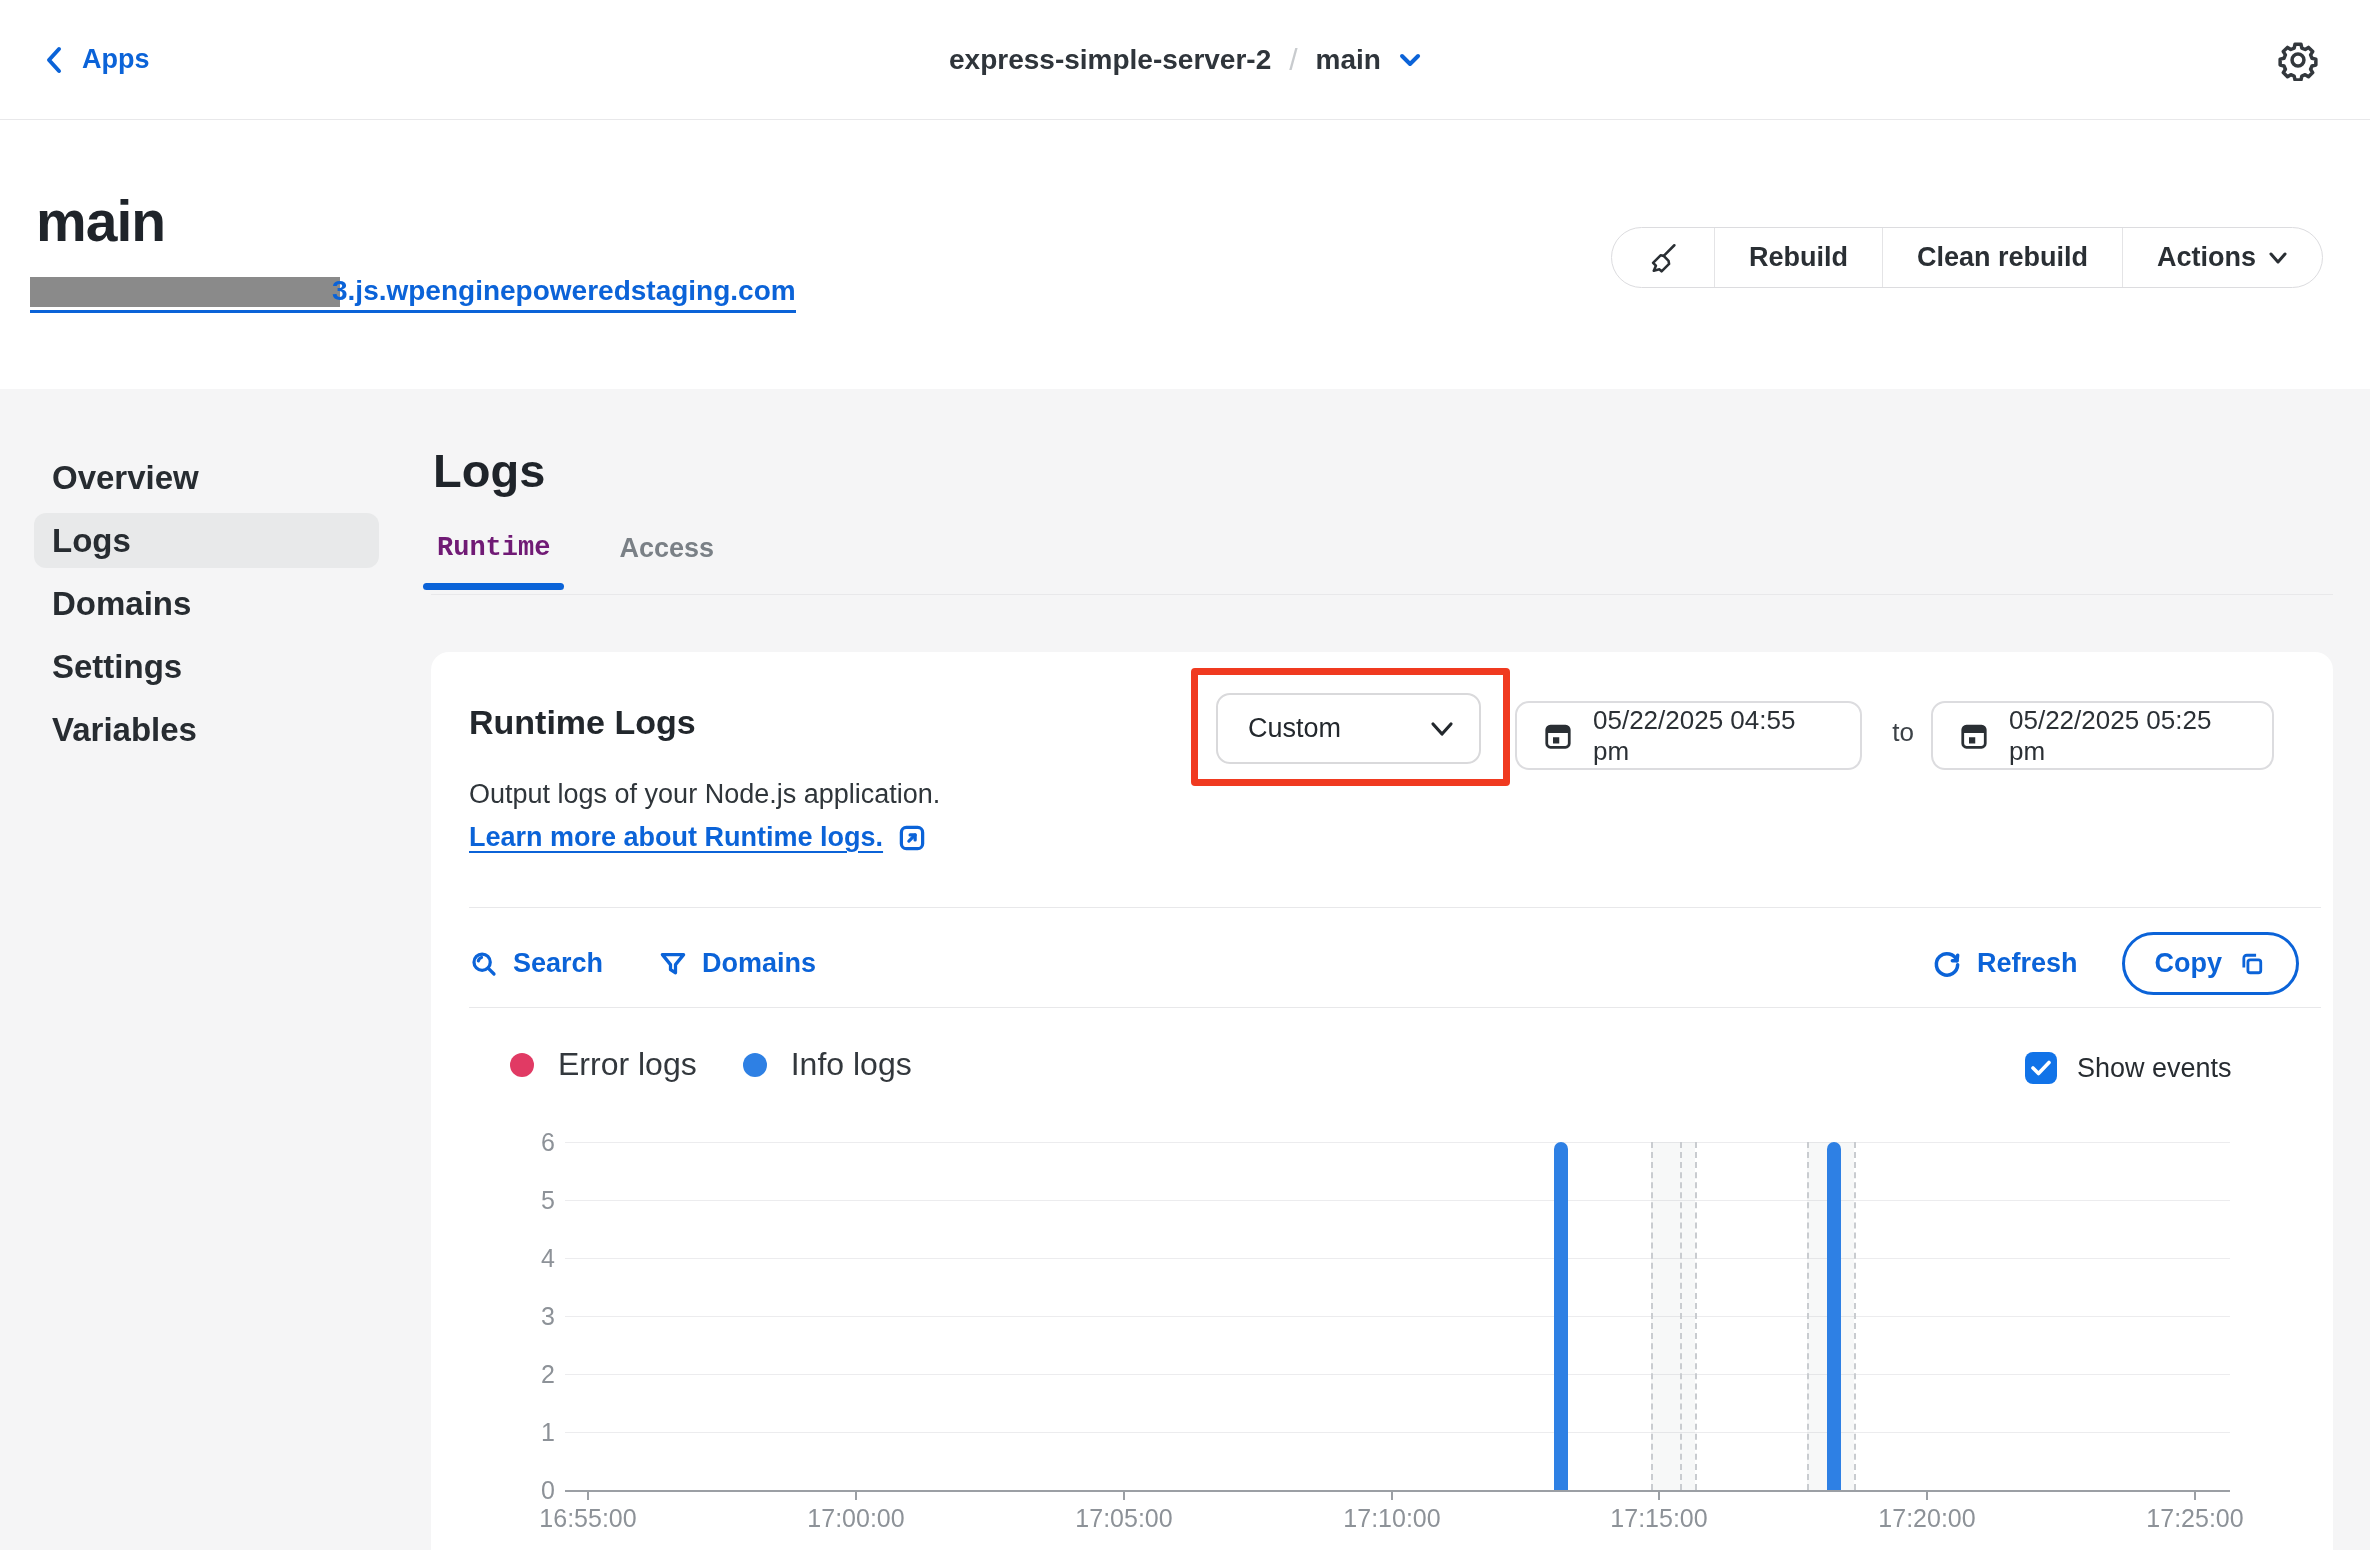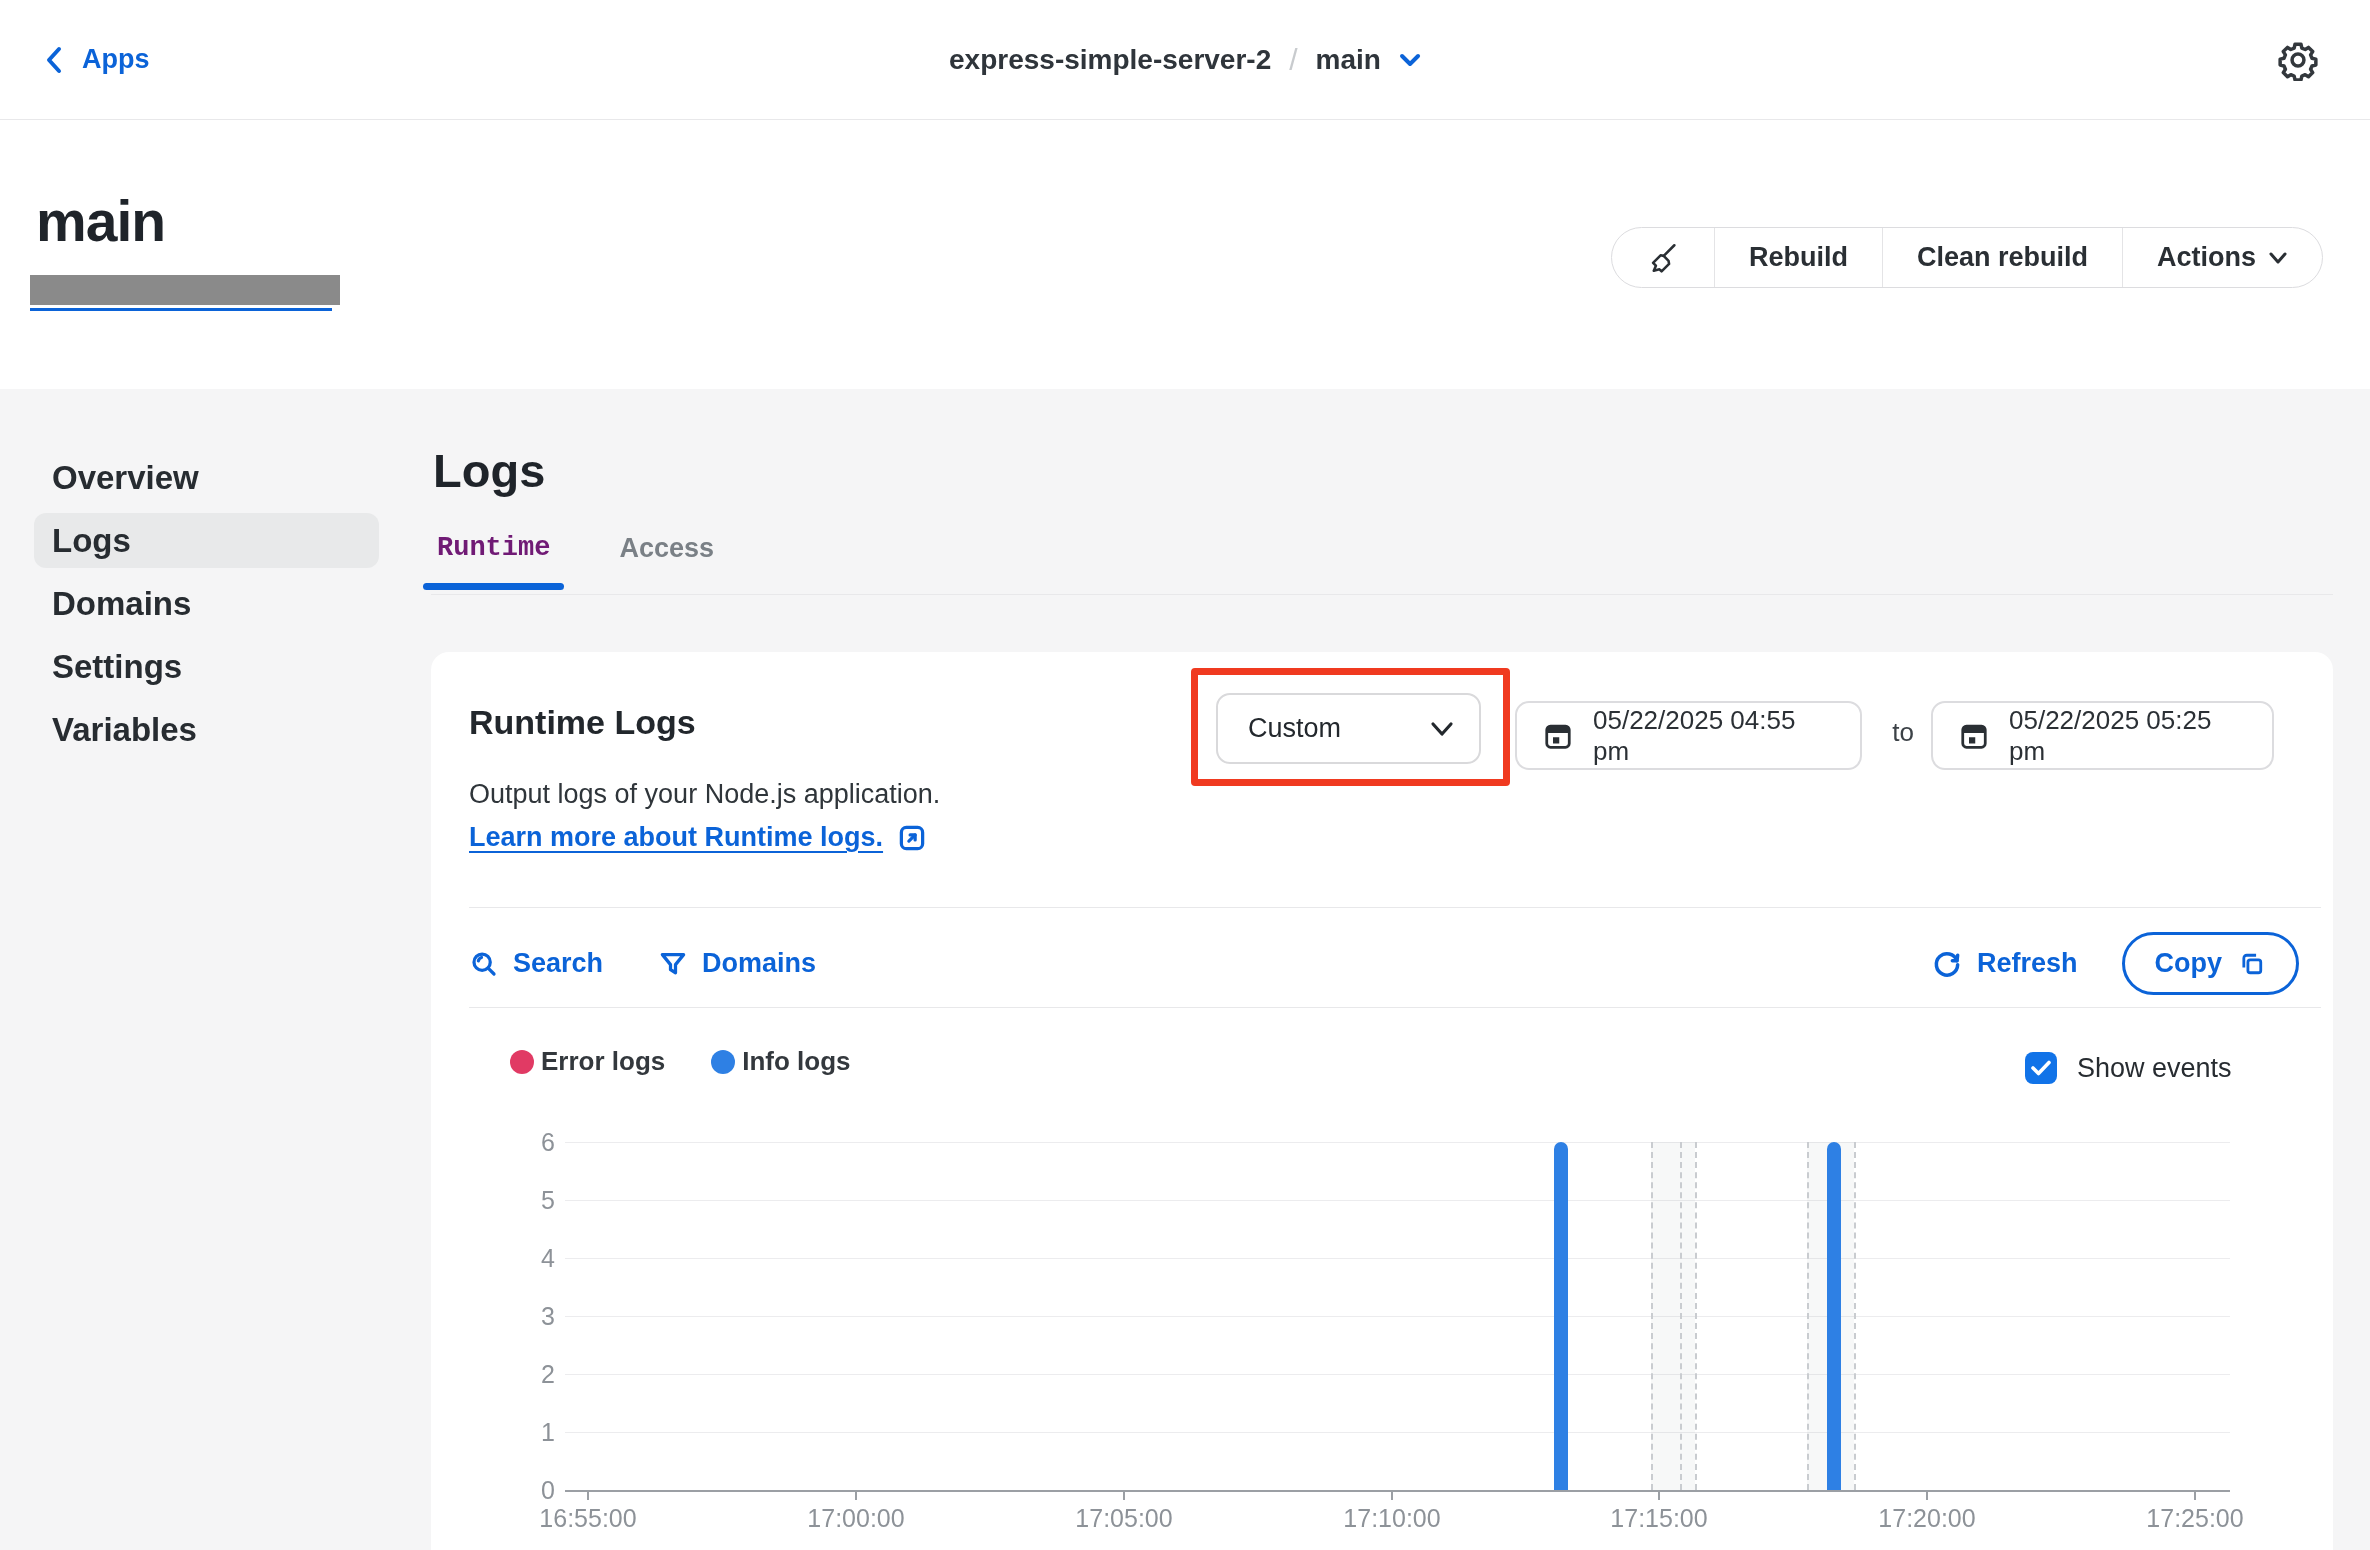--- a/index.html
+++ b/index.html
@@ -105,21 +105,21 @@
     display:flex;align-items:center;}
   .tool-link{display:flex;align-items:center;gap:14px;color:var(--accent);
     font-size:27px;font-weight:700;cursor:pointer;}
   .tool-link + .tool-link{margin-left:55px;}
   .toolbar .spacer{flex:1;}
   .copy-btn{margin-left:44px;display:flex;align-items:center;gap:16px;height:63px;
     padding:0 30px;border:3px solid var(--accent);border-radius:32px;color:var(--accent);
     font-size:27px;font-weight:700;background:#fff;cursor:pointer;}
 
   .legend{position:absolute;left:79px;top:394px;display:flex;align-items:center;gap:46px;}
-  .legend-item{display:flex;align-items:center;gap:7px;font-size:26px;color:#33383d;font-weight:bold;}
+  .legend-item{display:flex;align-items:center;gap:24px;font-size:32px;color:#33383d;}
   .dot{width:24px;height:24px;border-radius:50%;}
   .show-events{position:absolute;left:1594px;top:400px;display:flex;align-items:center;gap:20px;
     font-size:27px;color:#272c31;cursor:pointer;}
   .checkbox{width:32px;height:32px;border-radius:8px;background:var(--check-blue);
     display:flex;align-items:center;justify-content:center;}
 
   
   .chart{position:absolute;left:84px;top:466px;width:1822px;height:465px;}
   .gridline{position:absolute;height:1px;background:#ececee;}
   .axis-line{position:absolute;height:2px;background:#9b9fa4;}
@@ -159,20 +159,21 @@
       <path d="M10.3 3h3.4l.5 2.2 1.9.8 1.9-1.2 2.4 2.4-1.2 1.9.8 1.9 2.2.5v3.4l-2.2.5-.8 1.9 1.2 1.9-2.4 2.4-1.9-1.2-1.9.8-.5 2.2h-3.4l-.5-2.2-1.9-.8-1.9 1.2-2.4-2.4 1.2-1.9-.8-1.9-2.2-.5v-3.4l2.2-.5.8-1.9-1.2-1.9 2.4-2.4 1.9 1.2 1.9-.8z"></path>
       <circle cx="12" cy="12" r="3.4"></circle>
     </svg>
   </div>
 </header>
 
 <section class="hero">
   <h1 class="hero-title">main</h1>
   <a class="env-link">
     <span class="redact"></span>
+    <span>3.js.wpenginepoweredstaging.com</span>
   </a>
   <div class="pill-group">
     <div class="pill-seg">
       <span>
         <svg width="34" height="34" viewBox="0 0 24 24" fill="none" stroke="#2a2f34" stroke-width="1.8" stroke-linecap="round" stroke-linejoin="round">
           <path d="M20 3l-7.5 7.5"></path>
           <path d="M12.5 10.5l-2.2-.4-5.3 5.3 2 2-1.5 3.6 4-1 1.5 1.5 5.3-5.3-.4-2.2z"></path>
         </svg>
       </span>
     </div>

